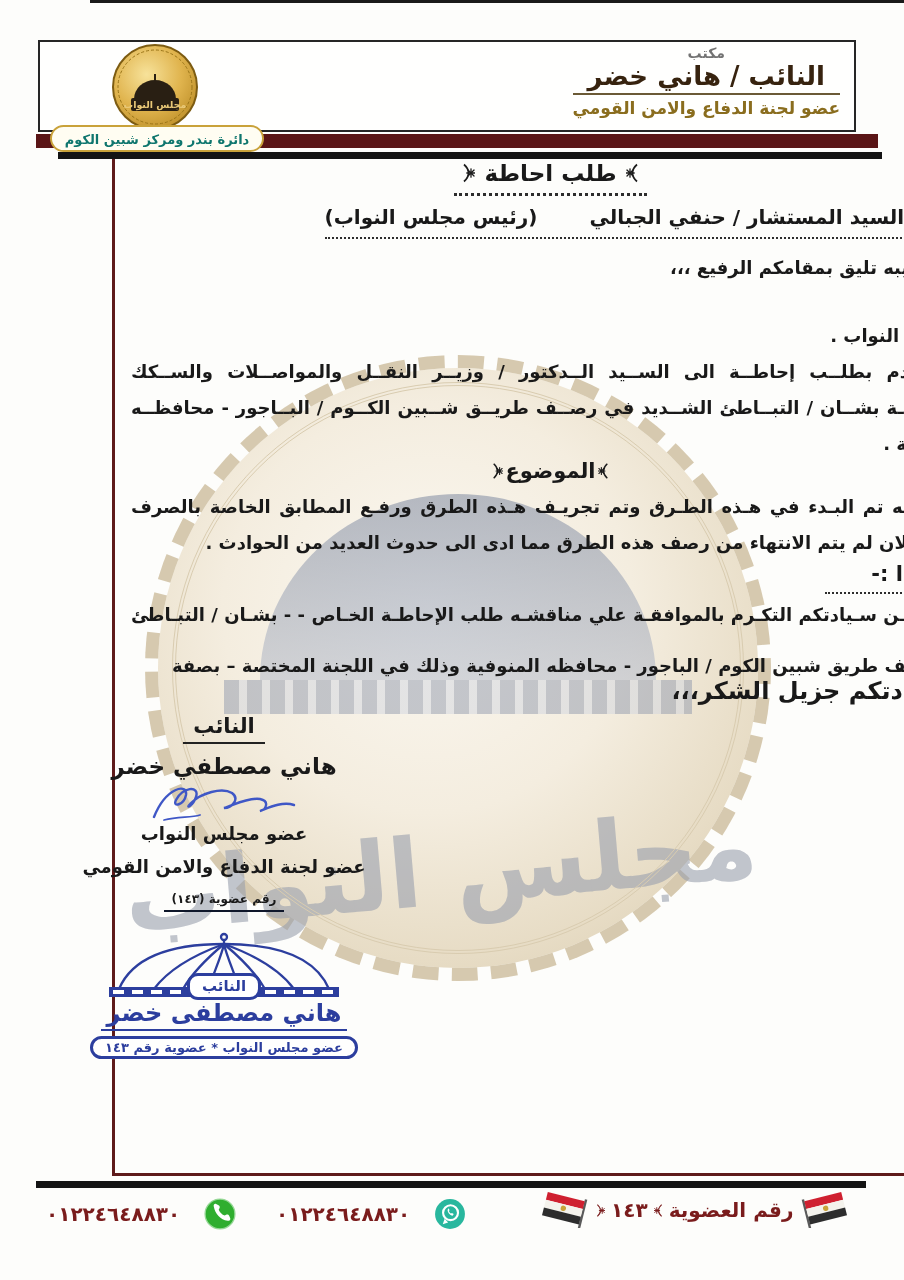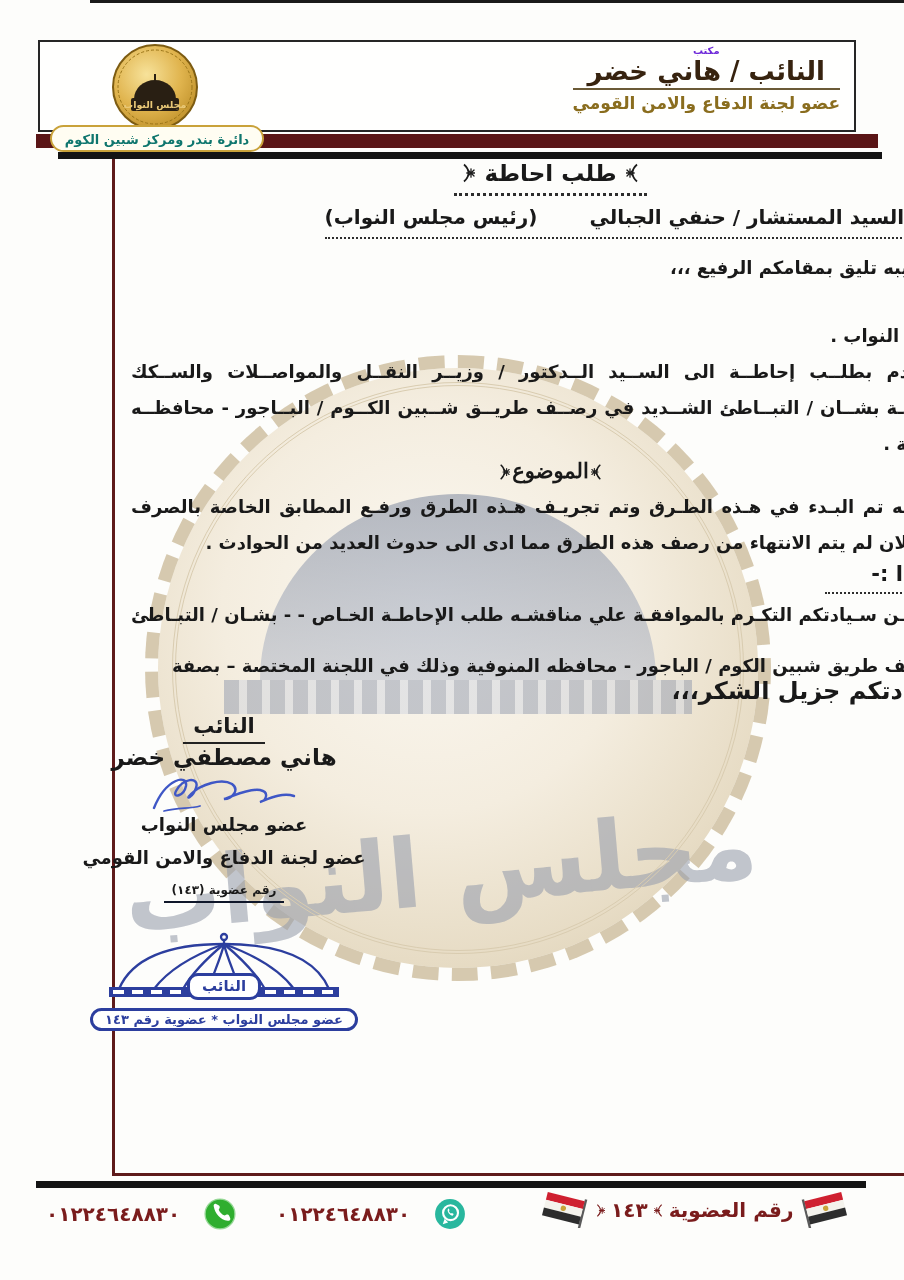--- a/index.html
+++ b/index.html
@@ -6,21 +6,21 @@
   #page{position:relative;width:904px;height:1280px;background:#fdfdfb;overflow:hidden;
         font-family:"DejaVu Sans",sans-serif;font-weight:700;color:#191919;direction:rtl;}
 
   
   .top-edge{position:absolute;top:0;left:90px;right:0;height:3px;background:#1a1a1a;}
 
   
   .header-box{position:absolute;left:38px;top:40px;width:818px;height:92px;
               border:2px solid #262626;background:#fffffe;box-sizing:border-box;z-index:3;}
   .header-right{position:absolute;top:3px;right:14px;width:fit-content;text-align:center;}
-  .office{font-size:10px;color:#6d28d9;}
+  .office{font-size:14px;color:#737373;}
   .mp-name{font-size:26px;color:#37230f;line-height:30px;border-bottom:2px solid #6b5a36;padding:0 6px 2px;}
   .committee{font-size:17px;color:#8a6d1e;margin-top:3px;}
   .logo{position:absolute;left:112px;top:44px;z-index:5;}
   .district{position:absolute;left:50px;top:125px;width:214px;height:27px;line-height:25px;
             border:2px solid #c9a23a;border-radius:14px;background:#fffdf2;color:#0f766e;
             font-size:13px;text-align:center;z-index:6;box-sizing:border-box;}
   .maroon-bar{position:absolute;left:36px;top:134px;width:842px;height:14px;background:#5a1516;z-index:2;}
   .black-line{position:absolute;left:58px;top:152px;width:824px;height:7px;background:#141414;z-index:2;}
 
   
@@ -45,30 +45,30 @@
            z-index:1;}
   .line{position:absolute;left:16px;right:16px;font-size:18px;line-height:30px;}
   .just{text-align:justify;text-align-last:justify;}
   .center{}
   .title-row{position:absolute;top:10px;left:0;right:0;text-align:center;}
   .title-inner{display:inline-flex;align-items:center;gap:9px;border-bottom:3px dotted #2d2d2d;
                padding:0 8px 7px;font-size:23px;}
   .addr-row{position:absolute;top:55px;right:16px;display:inline-flex;gap:52px;
             border-bottom:2px dotted #2d2d2d;padding-bottom:8px;font-size:20px;}
   .subject-row{position:absolute;top:309px;left:0;right:0;text-align:center;}
-  .subject-inner{display:inline-flex;align-items:center;gap:2px;font-size:21px;font-family:Liberation Serif, serif;}
+  .subject-inner{display:inline-flex;align-items:center;gap:2px;font-size:21px;}
   .therefore{position:absolute;top:412px;right:16px;font-size:21px;
              border-bottom:2px dotted #2d2d2d;padding:0 4px 6px 46px;}
   .orn{color:#1c1c1c;flex:none;}
   .mirror{transform:scaleX(-1);}
 
   
   .sig-block{position:absolute;left:68px;top:714px;width:312px;text-align:center;z-index:2;}
   .sig-title{display:inline-block;font-size:21px;border-bottom:2px solid #222;padding:0 10px 4px;}
-  .sig-name{font-size:23px;}
+  .sig-name{font-size:23px;margin-top:9px;}
   .sig-scribble{display:block;margin:-2px auto -6px;}
   .sig-role1{font-size:18px;}
   .sig-role2{font-size:18px;margin-top:12px;}
   .sig-mem{display:inline-block;font-size:12px;margin-top:15px;border-bottom:2px solid #0f172a;padding:0 8px 4px;}
 
   
   .stamp{position:absolute;left:58px;top:931px;width:332px;text-align:center;color:#2c3e9e;z-index:2;}
   .stamp-pill{position:absolute;top:42px;left:50%;transform:translateX(-50%);
               background:#fff;border:3px solid #2c3e9e;border-radius:11px;font-size:15px;
               padding:0 12px;line-height:21px;z-index:2;}
@@ -222,20 +222,21 @@
         <path d="M125,13 C113,23 95,39 84,58"></path>
         <path d="M125,13 C122,27 113,45 110,58"></path>
         <path d="M125,13 C147,21 178,35 195,58"></path>
         <path d="M125,13 C137,23 155,39 166,58"></path>
         <path d="M125,13 C128,27 137,45 140,58"></path>
       </g>
       <rect x="10" y="56" width="230" height="10" fill="#2c3e9e"></rect>
       <line x1="14" y1="61" x2="236" y2="61" stroke="#ffffff" stroke-width="4" stroke-dasharray="11 8"></line>
     </svg>
     <div class="stamp-pill">النائب</div>
+    <div><span class="stamp-name">هاني مصطفى خضر</span></div>
     <div><span class="stamp-footer">عضو مجلس النواب * عضوية رقم ١٤٣</span></div>
   </div>
 
   <div class="bottom-black"></div>
 
   <div class="contact phone-g">
     <svg width="32" height="32" viewBox="0 0 30 30">
       <circle cx="15" cy="15" r="14" fill="#2fae2f" stroke="#97d897" stroke-width="1.2"></circle>
       <path d="M9.2,8.1 C8.6,6.3 10.1,5 11.4,5.6 L13.6,6.7 C14.7,7.2 15.1,8.5 14.5,9.6 L13.8,10.9 C14.9,13.4 16.9,15.4 19.4,16.5 L20.7,15.8 C21.8,15.2 23.1,15.6 23.6,16.7 L24.6,18.9 C25.2,20.2 23.9,21.7 22.1,21.4 C15.5,20.2 10.4,14.8 9.2,8.1 Z" fill="#ffffff"></path>
     </svg>

